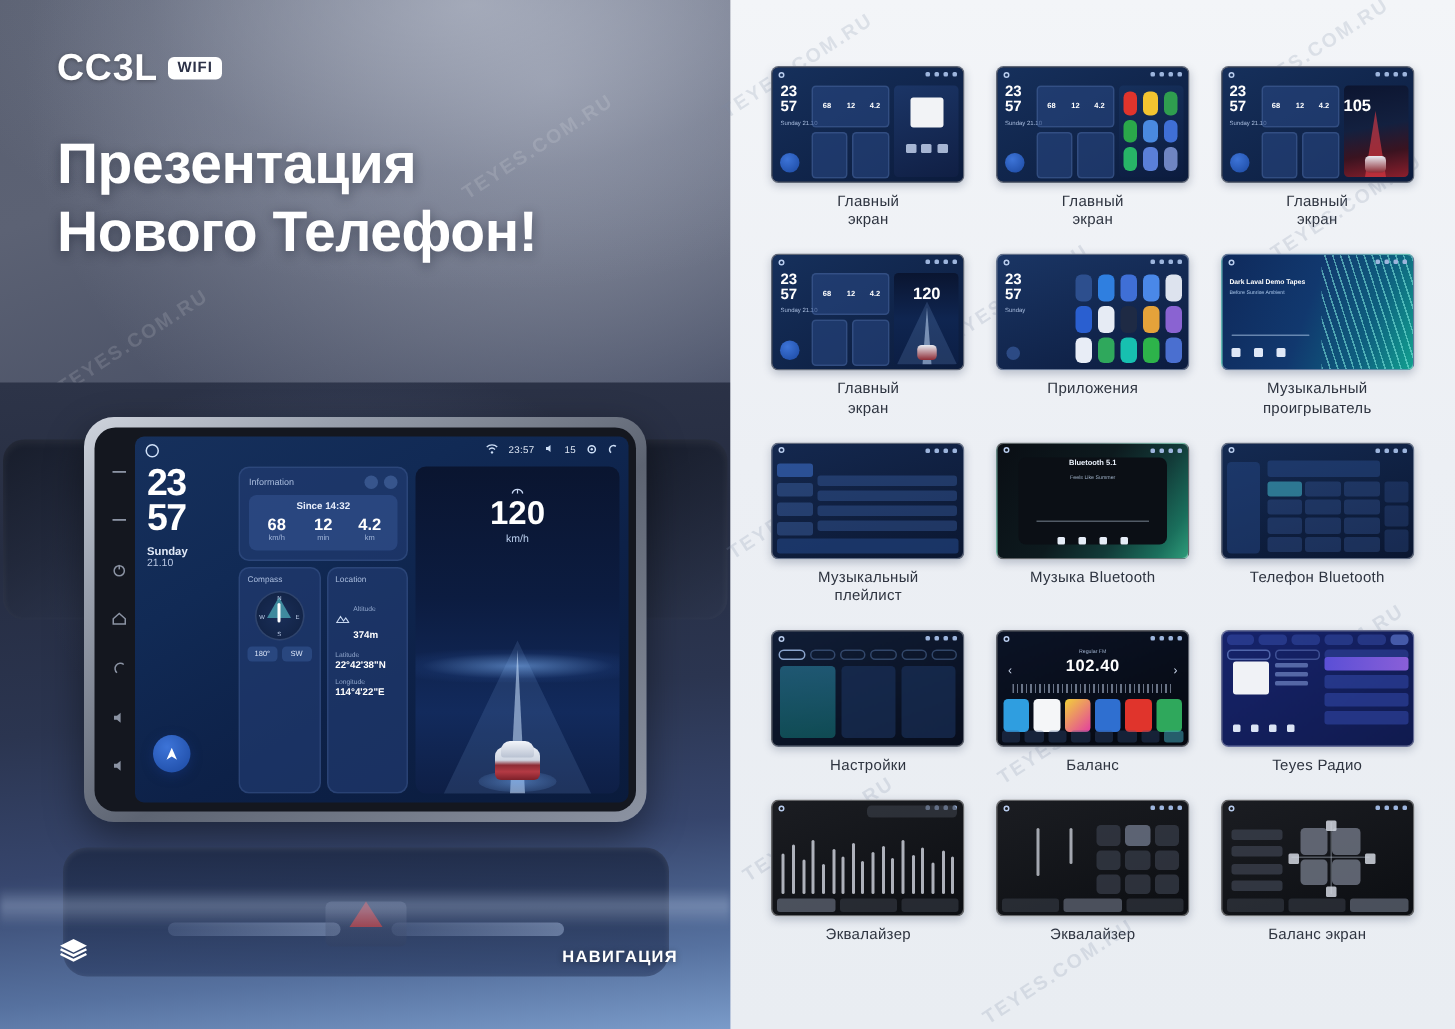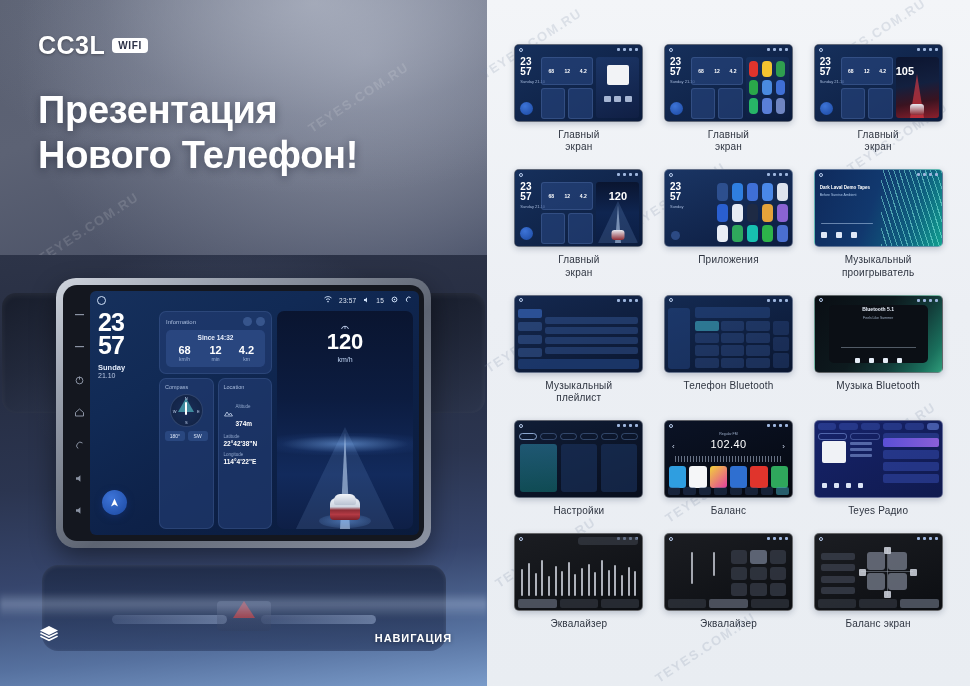--- a/index.html
+++ b/index.html
@@ -377,21 +377,21 @@
   .tbt .ctrls span { width: 5px; height: 5px; background: #e6edf7; border-radius: 1px; }
 
   .tset { background: linear-gradient(160deg, #101d36, #070d1c); }
   .tset .chips { position: absolute; left: 4px; right: 4px; top: 3px; display: flex; gap: 3px; }
   .tset .chips i { flex: 1; height: 7px; border-radius: 4px; border: 0.5px solid rgba(120,160,220,0.35); }
   .tset .cards { position: absolute; left: 5px; right: 5px; top: 14px; bottom: 5px; display: flex; gap: 4px; }
   .tset .cards i { flex: 1; border-radius: 3px; background: rgba(30,55,100,0.55); }
   .tset .cards i.on { background: linear-gradient(180deg, rgba(40,120,150,0.65), rgba(25,180,170,0.35)); }
 
   .tradio { background: linear-gradient(160deg, #0b1326, #05080f); }
-  .tradio .freq { position: absolute; left: 0; right: 0; top: 8px; text-align: center; color: #fff; font-size: 11px; font-weight: normal; letter-spacing: 0.4px; }
+  .tradio .freq { position: absolute; left: 0; right: 0; top: 8px; text-align: center; color: #fff; font-size: 11px; font-weight: bold; letter-spacing: 0.4px; }
   .tradio .band { position: absolute; left: 0; right: 0; top: 2px; text-align: center; color: #9fb0cc; font-size: 3.5px; }
   .tradio .scale { position: absolute; left: 10px; right: 10px; top: 26px; height: 6px;
     background: repeating-linear-gradient(90deg, rgba(200,215,240,0.5) 0 0.7px, rgba(0,0,0,0) 0.7px 3px); }
   .tradio .tiles { position: absolute; left: 4px; right: 4px; top: 36px; height: 22px; display: flex; gap: 3px; }
   .tradio .tiles i { flex: 1; border-radius: 3px; }
   .tradio .dock { position: absolute; left: 3px; right: 3px; bottom: 2px; height: 8px; display: flex; gap: 3px; }
   .tradio .dock i { flex: 1; background: rgba(55,80,125,0.35); border-radius: 2px; }
 
   .tteyes { background: linear-gradient(150deg, #16236b, #101a4e); }
   .tteyes .top { position: absolute; left: 3px; right: 3px; top: 2px; height: 7px; display: flex; gap: 3px; }
@@ -918,58 +918,20 @@
                 <i></i>
               </div>
             <div class="bar"></div>
           </div>
         </div>
         <div class="cap">Музыкальный
 плейлист</div>
       </div>
 
       <div class="cell">
-        <div class="thumb tdial">
-          <div class="t-status">
-              <span class="t-home"></span>
-              <span class="t-sicons">
-                <i></i>
-                <i></i>
-                <i></i>
-                <i></i>
-              </span>
-            </div>
-          <div class="t-body">
-            <div class="side"></div>
-            <div style="position:absolute;left:30px;right:22px;top:2px;height:11px;background:rgba(45,80,145,0.45);border-radius:2px;"></div>
-            <div class="pad">
-                <i class="hl"></i>
-                <i></i>
-                <i></i>
-                <i></i>
-                <i></i>
-                <i></i>
-                <i></i>
-                <i></i>
-                <i></i>
-                <i></i>
-                <i></i>
-                <i></i>
-              </div>
-            <div class="right">
-                <i></i>
-                <i></i>
-                <i></i>
-              </div>
-          </div>
-        </div>
-        <div class="cap">Телефон Bluetooth</div>
-      </div>
-
-      <div class="cell">
         <div class="thumb tbt">
           <div class="panel"></div>
           <div class="t-status">
               <span class="t-home"></span>
               <span class="t-sicons">
                 <i></i>
                 <i></i>
                 <i></i>
                 <i></i>
               </span>
@@ -978,20 +940,58 @@
           <div class="sub">Feels Like Summer</div>
           <div style="position:absolute;left:26px;right:26px;bottom:24px;height:1.2px;background:rgba(190,205,225,0.4);"></div>
           <div class="ctrls">
               <span></span>
               <span></span>
               <span></span>
               <span></span>
             </div>
         </div>
         <div class="cap">Музыка Bluetooth</div>
+      </div>
+
+      <div class="cell">
+        <div class="thumb tdial">
+          <div class="t-status">
+              <span class="t-home"></span>
+              <span class="t-sicons">
+                <i></i>
+                <i></i>
+                <i></i>
+                <i></i>
+              </span>
+            </div>
+          <div class="t-body">
+            <div class="side"></div>
+            <div style="position:absolute;left:30px;right:22px;top:2px;height:11px;background:rgba(45,80,145,0.45);border-radius:2px;"></div>
+            <div class="pad">
+                <i class="hl"></i>
+                <i></i>
+                <i></i>
+                <i></i>
+                <i></i>
+                <i></i>
+                <i></i>
+                <i></i>
+                <i></i>
+                <i></i>
+                <i></i>
+                <i></i>
+              </div>
+            <div class="right">
+                <i></i>
+                <i></i>
+                <i></i>
+              </div>
+          </div>
+        </div>
+        <div class="cap">Телефон Bluetooth</div>
       </div>
 
       <div class="cell">
         <div class="thumb tset">
           <div class="t-status">
               <span class="t-home"></span>
               <span class="t-sicons">
                 <i></i>
                 <i></i>
                 <i></i>

